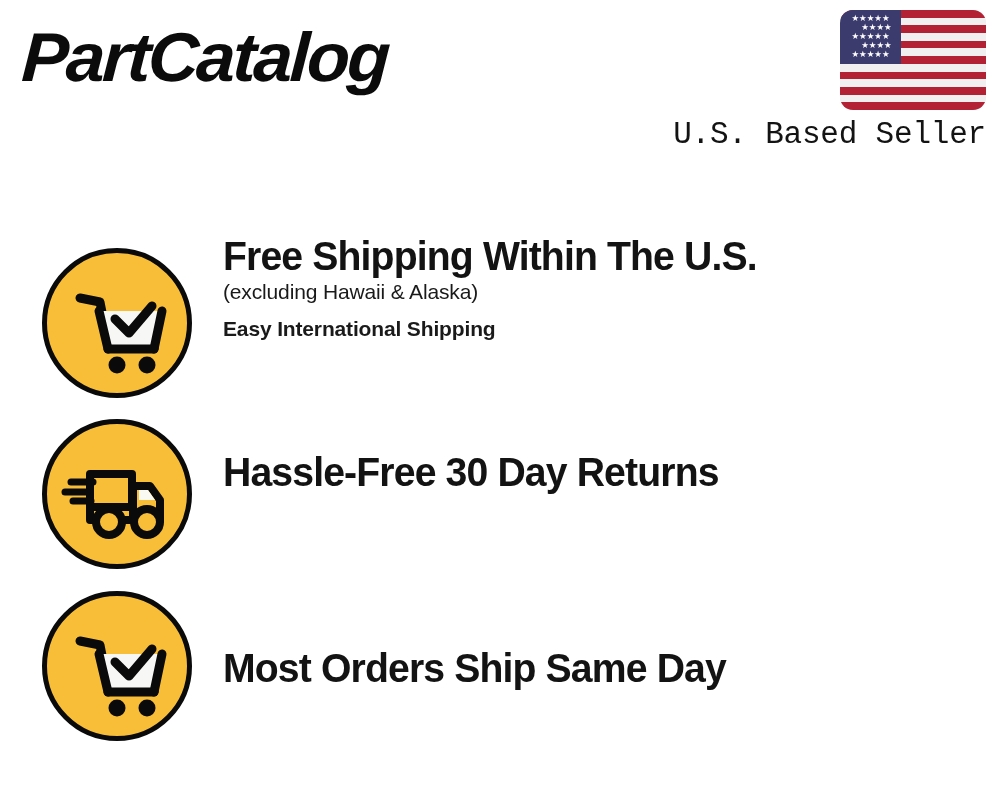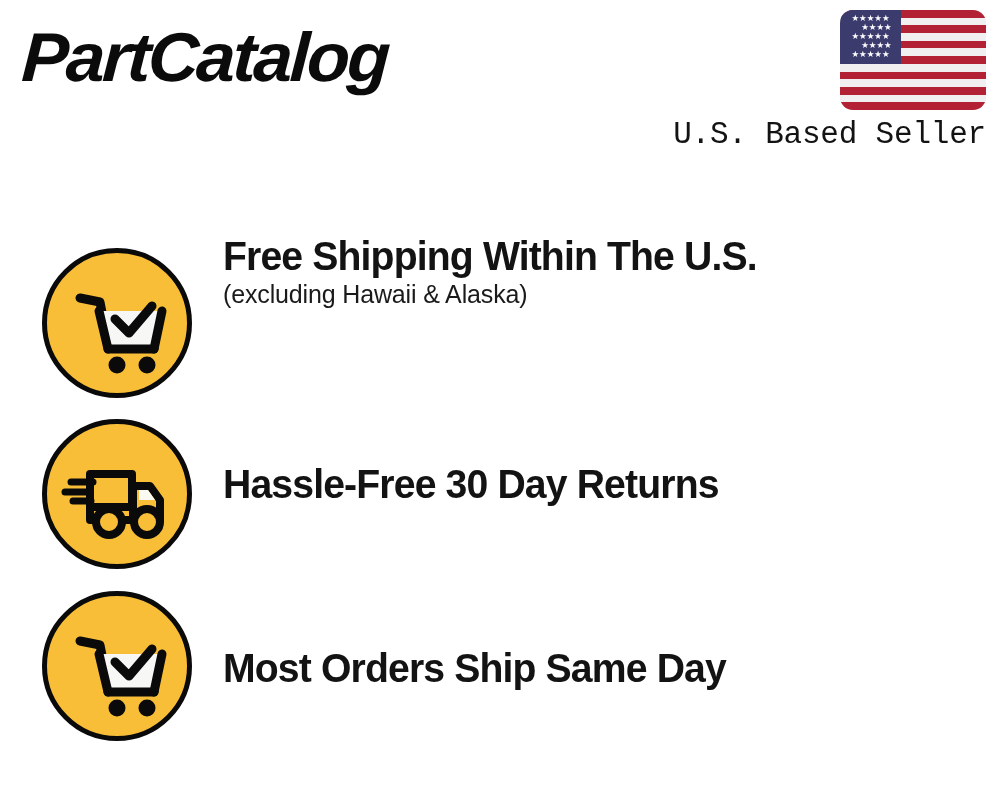--- a/index.html
+++ b/index.html
@@ -158,21 +158,21 @@
     font-size: 41px;
     line-height: 1.04;
     letter-spacing: -0.9px;
     color: #131313;
     transform: scaleX(0.955);
     transform-origin: left center;
     white-space: nowrap;
   }
   .subline {
     font-family: "Liberation Sans", sans-serif;
-    font-size: 25px;
+    font-size: 21px;
     font-weight: normal;
     line-height: 1.34;
     color: #1a1a1a;
     letter-spacing: -0.15px;
     white-space: nowrap;
   }
   .subline.bold {
     font-weight: bold;
     margin-top: 9px;
   }
@@ -180,21 +180,21 @@
     margin-top: 1px;
   }
 
   
   #feature-0 { top: 248px; }
   #feature-0 .feature-icon { top: 0px; }
   #feature-0 .feature-text { top: -13px; }
 
   #feature-1 { top: 419px; }
   #feature-1 .feature-icon { top: 0px; }
-  #feature-1 .feature-text { top: 44px; }
+  #feature-1 .feature-text { top: 32px; }
 
   #feature-2 { top: 591px; }
   #feature-2 .feature-icon { top: 0px; }
   #feature-2 .feature-text { top: 56px; }
 </style>
 </head>
 <body>
 
 <div class="header">
 
@@ -245,20 +245,21 @@
           <path d="M61 96 L107 96" fill="none" stroke="#0a0a0a" stroke-width="9" stroke-linecap="round"></path>
           <path d="M68 66 L82 80 L105 53" fill="none" stroke="#0a0a0a" stroke-width="9" stroke-linecap="round" stroke-linejoin="round"></path>
           <circle cx="70" cy="112" r="8.5" fill="#0a0a0a"></circle>
           <circle cx="100" cy="112" r="8.5" fill="#0a0a0a"></circle>
         </svg>
       </div>
     </div>
     <div class="feature-text">
       <div class="headline">Free Shipping Within The U.S.</div>
       <div class="subline">(excluding Hawaii &amp; Alaska)</div>
+      <div class="subline bold">Easy International Shipping</div>
     </div>
   </div>
 
   <div class="feature" id="feature-1">
     <div class="feature-icon">
       <div class="circle">
         <svg class="icon-svg" viewBox="0 0 150 150">
           <path d="M43 50 L85 50 L85 83 L43 83 Z" fill="none" stroke="#0a0a0a" stroke-width="8" stroke-linejoin="round"></path>
           <path d="M86 62 L103 62 L113 76 L113 96 L86 96 Z" fill="none" stroke="#0a0a0a" stroke-width="8" stroke-linejoin="round"></path>
           <path d="M92 66 L101 66 L108 76 L92 76 Z" fill="#FBFAF2"></path>

